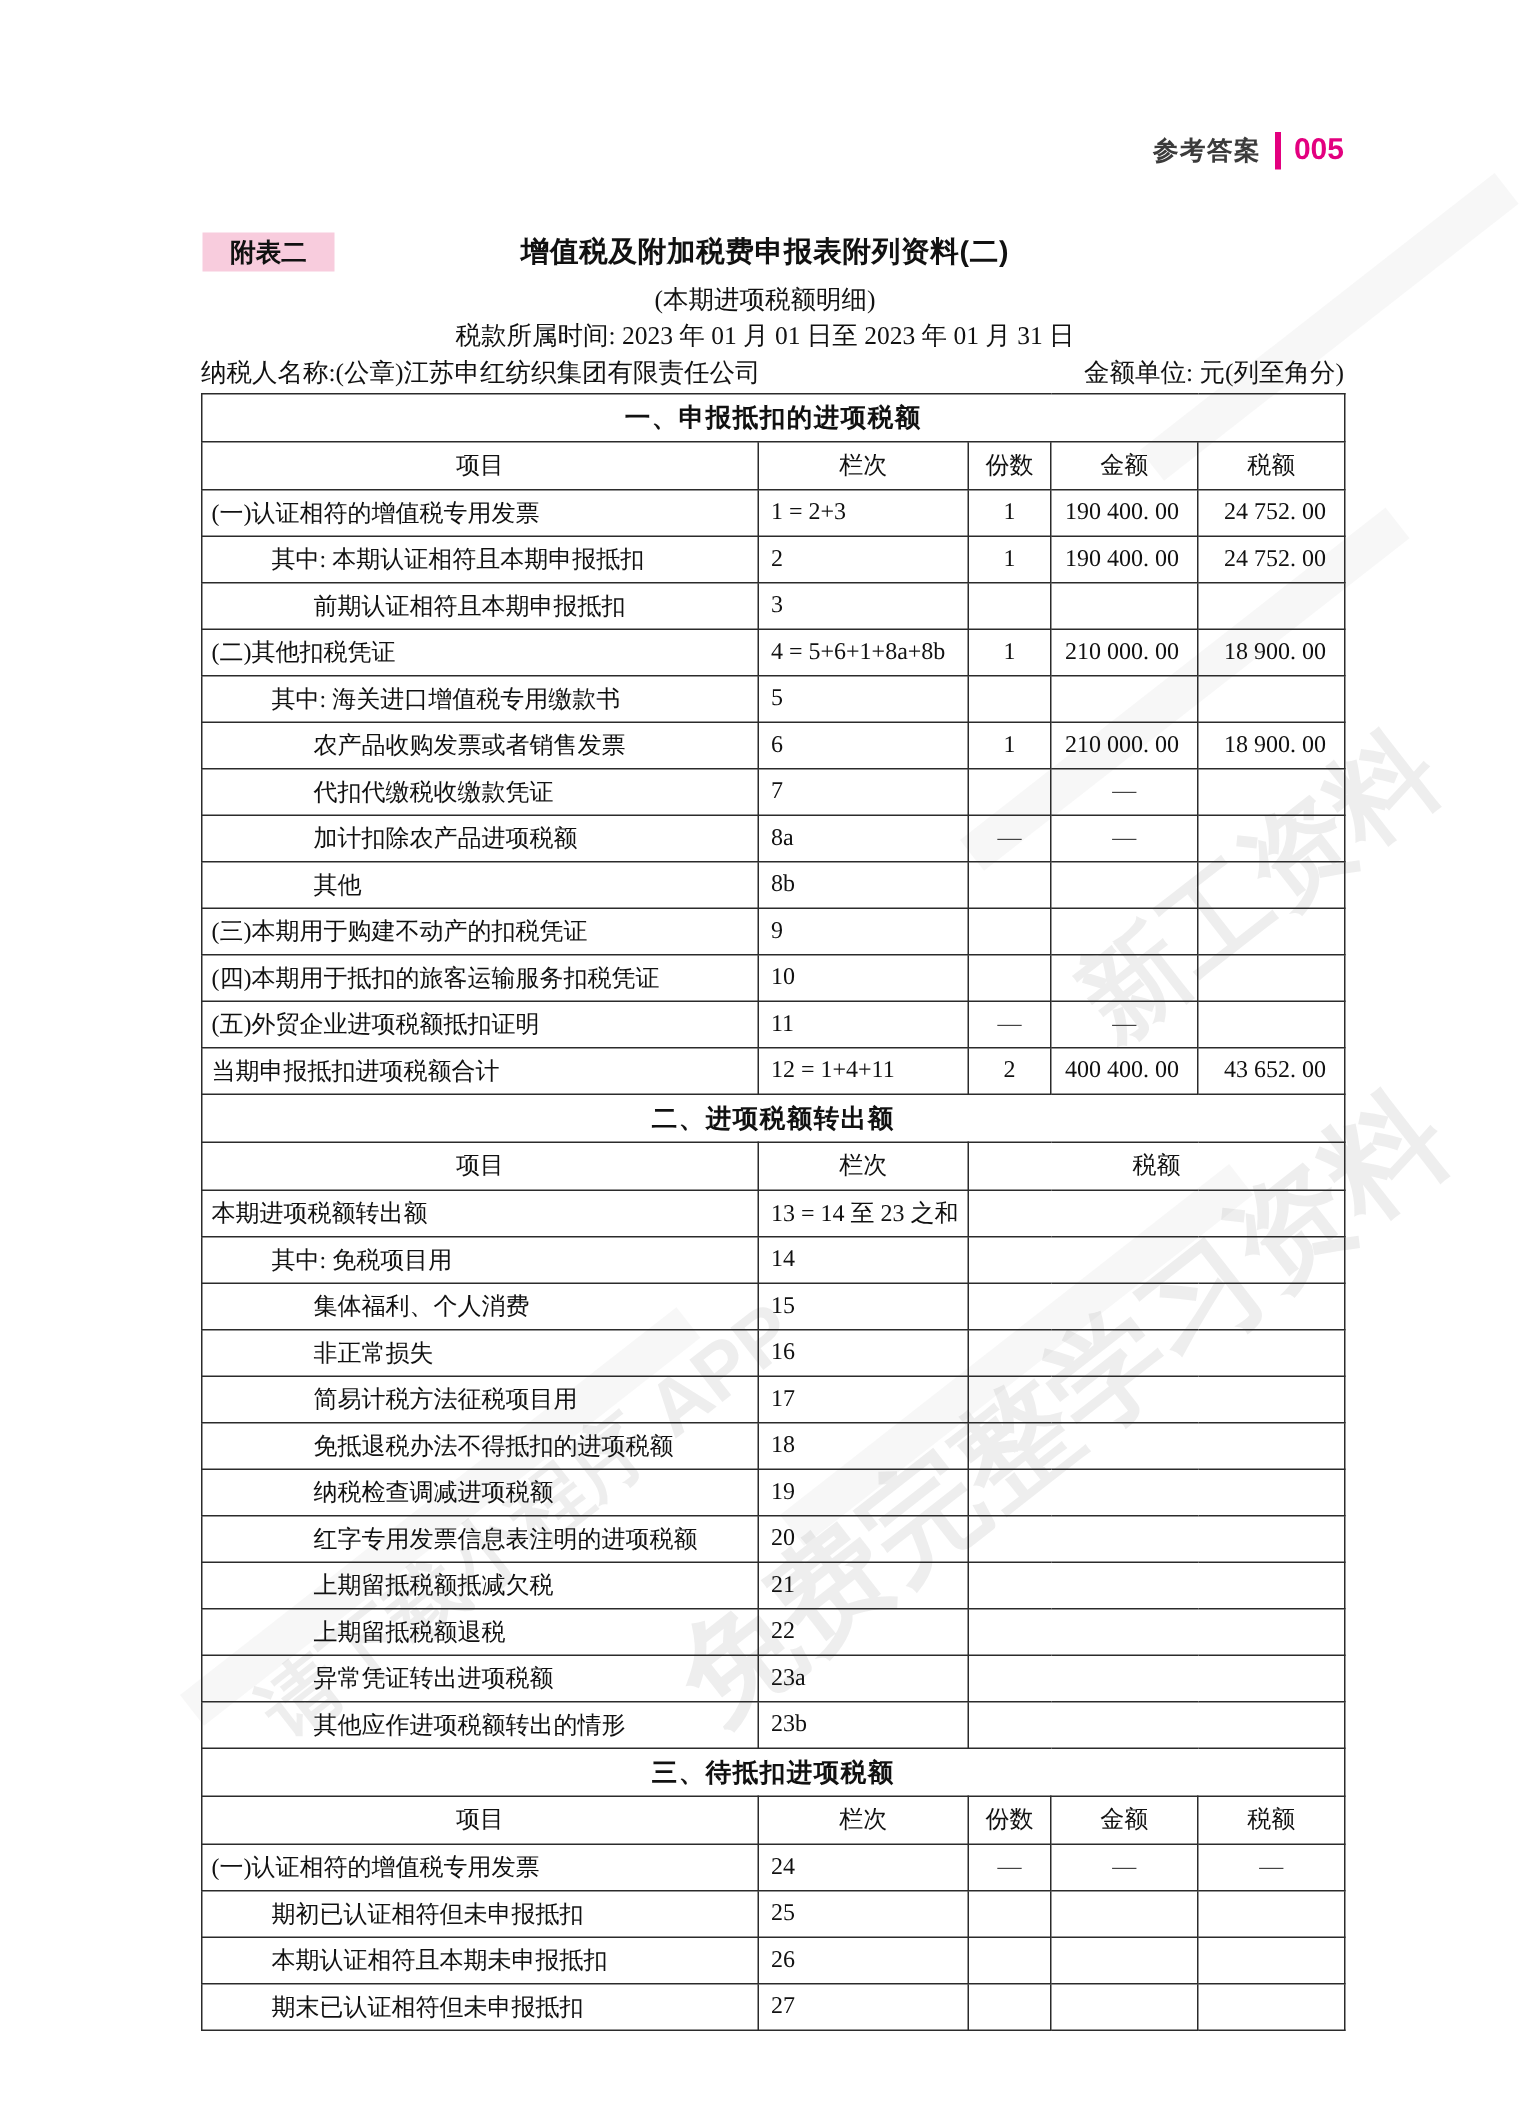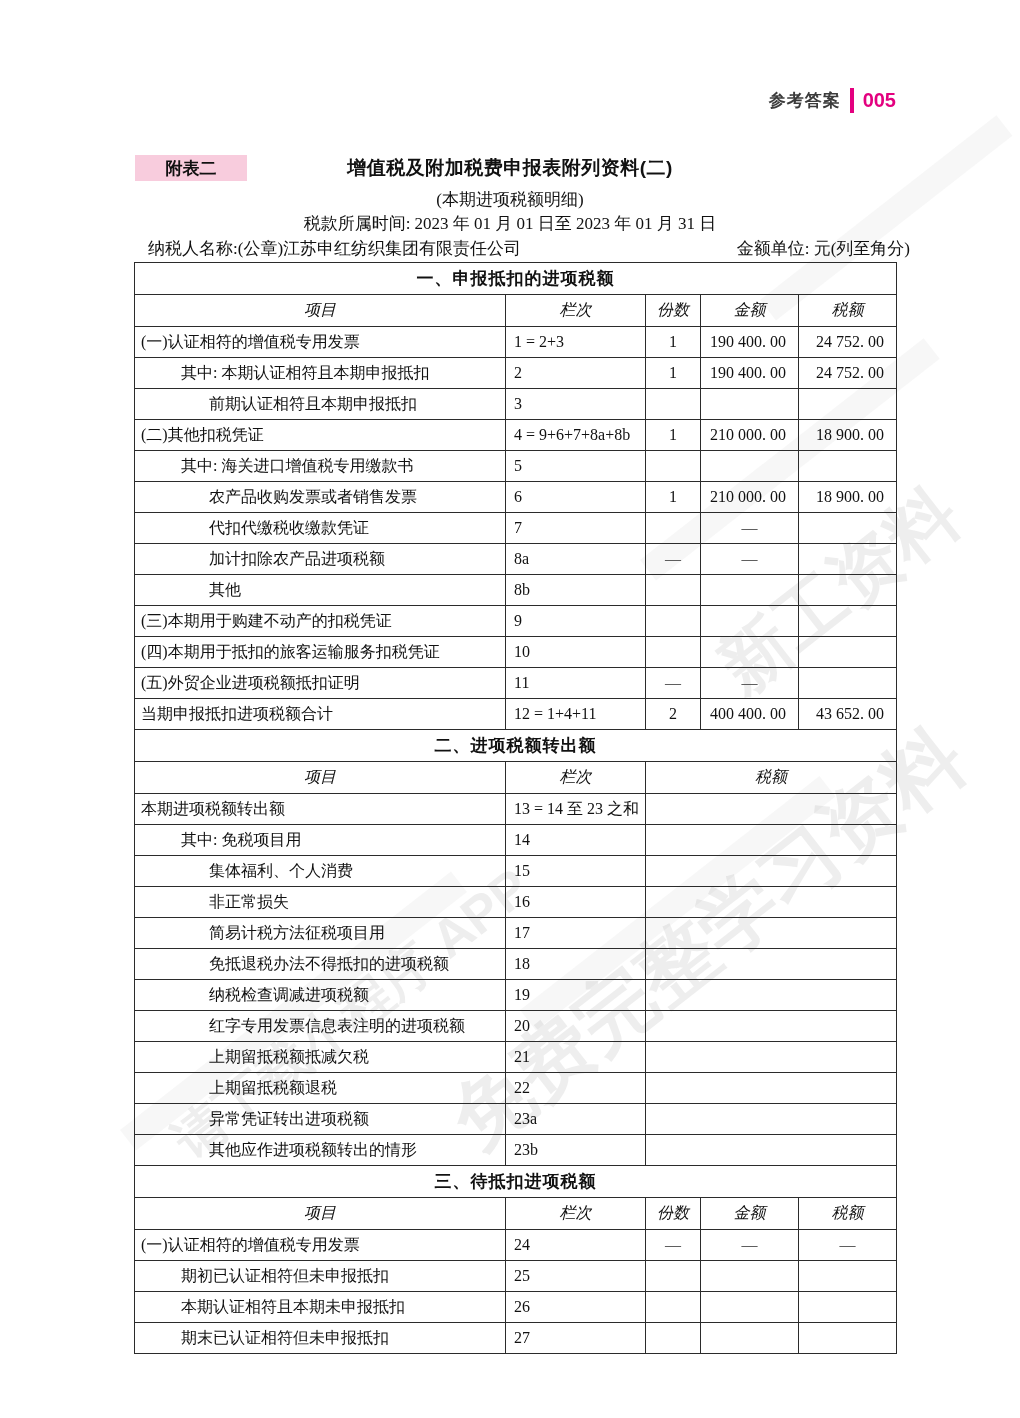--- a/index.html
+++ b/index.html
@@ -45,41 +45,41 @@
   }
   .runhead-rule{width:4px;height:25px;background:#e3007f;}
   .runhead-num{
     font-family:"Liberation Sans",sans-serif;
     font-weight:bold;font-size:20px;color:#e3007f;letter-spacing:0px;
   }
 
   
   .badge{
     position:absolute;left:135px;top:155px;
-    width:112px;height:26px;background:#f8ccdd;
+    width:88px;height:26px;background:#f8ccdd;
     display:flex;align-items:center;justify-content:center;
     font-family:"Liberation Sans","DejaVu Sans",sans-serif;
     font-weight:bold;font-size:17px;color:#111;z-index:3;
   }
   .form-title{
     position:absolute;left:0;right:0;top:155px;text-align:center;
     font-family:"Liberation Sans","DejaVu Sans",sans-serif;
     font-weight:bold;font-size:19px;color:#111;z-index:3;
     letter-spacing:0.5px;
   }
   .form-subtitle{
     position:absolute;left:0;right:0;top:188px;text-align:center;
     font-size:17px;z-index:3;
   }
   .form-period{
     position:absolute;left:0;right:0;top:212px;text-align:center;
     font-size:17px;z-index:3;
   }
   .meta-row{
-    position:absolute;left:148px;width:762px;top:237px;
+    position:absolute;left:134px;width:762px;top:237px;
     display:flex;justify-content:space-between;align-items:baseline;
     font-size:17px;z-index:3;gap:17px;
   }
 
   
   .tbl-wrap{position:absolute;left:134px;top:262px;width:762px;z-index:2;}
   table{
     border-collapse:collapse;width:762px;
     table-layout:fixed;
     background:transparent;
@@ -90,21 +90,21 @@
     padding:0 6px;
     height:30px;
     vertical-align:middle;
     background:transparent;
   }
   .sec-head{
     text-align:center;font-weight:bold;
     font-family:"Liberation Sans","DejaVu Sans",sans-serif;
     font-size:17px;height:31px;letter-spacing:1px;
   }
-  .col-head{text-align:center;height:31px;font-style:italic;}
+  .col-head{text-align:center;height:31px;}
   .item{text-align:left;}
   .ind1{padding-left:46px;}
   .ind2{padding-left:74px;margin-left:14px;}
   .num{text-align:center;}
   .money{text-align:right;padding-right:12px;white-space:nowrap;}
   .lane{text-align:left;padding-left:8px;white-space:nowrap;}
   .dash{text-align:center;color:#444;}
 
   
   col.c-item{width:371px;}
@@ -179,21 +179,21 @@
           </tr>
           <tr>
             <td class="item ind2">前期认证相符且本期申报抵扣</td>
             <td class="lane">3</td>
             <td class="num"></td>
             <td class="money"></td>
             <td class="money"></td>
           </tr>
           <tr>
             <td class="item ">(二)其他扣税凭证</td>
-            <td class="lane">4 = 9+6+7+8a+8b</td>
+            <td class="lane">4 = 5+6+1+8a+8b</td>
             <td class="num">1</td>
             <td class="money">210 000. 00</td>
             <td class="money">18 900. 00</td>
           </tr>
           <tr>
             <td class="item ind1">其中: 海关进口增值税专用缴款书</td>
             <td class="lane">5</td>
             <td class="num"></td>
             <td class="money"></td>
             <td class="money"></td>

